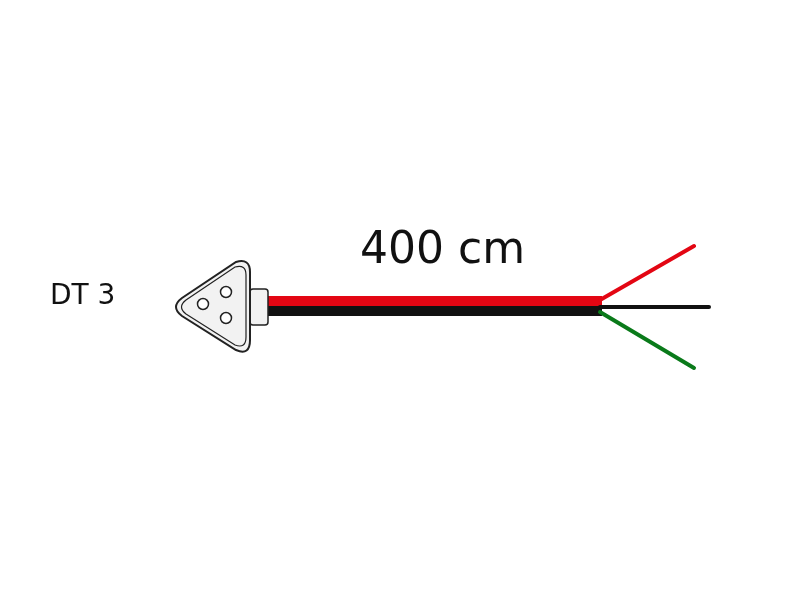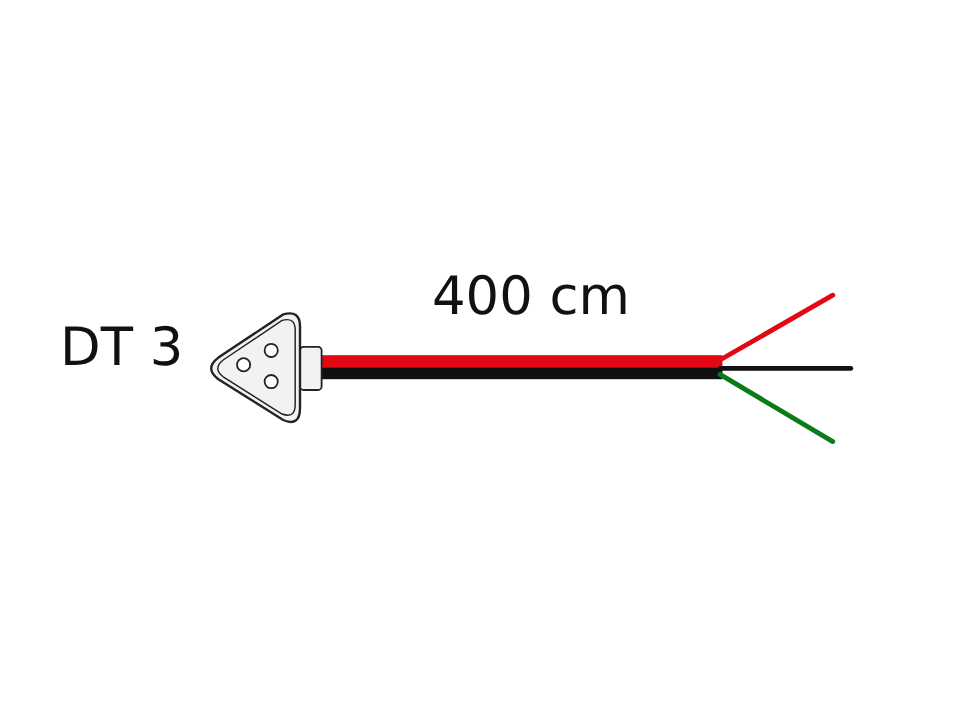--- a/index.html
+++ b/index.html
@@ -1,18 +1,18 @@
 <!DOCTYPE html>
 <html><head>
 <meta charset="utf-8">
 <style>
   html, body { margin:0; padding:0; background:#ffffff; }
   body { width:800px; height:600px; position:relative; overflow:hidden; font-family:"DejaVu Sans", sans-serif; }
   .label { position:absolute; color:#111111; }
-  #connector-label { left:50px; top:264px; font-size:44px; }
+  #connector-label { left:50px; top:278px; font-size:28px; }
   #length-label { left:360px; top:222px; font-size:44px; }
   svg { position:absolute; left:0; top:0; }
 </style>
 </head>
 <body>
 
 <svg width="800" height="600" viewBox="0 0 800 600">
 
   <g>
     <rect x="266" y="296" width="336" height="10" fill="#e30613"></rect>

